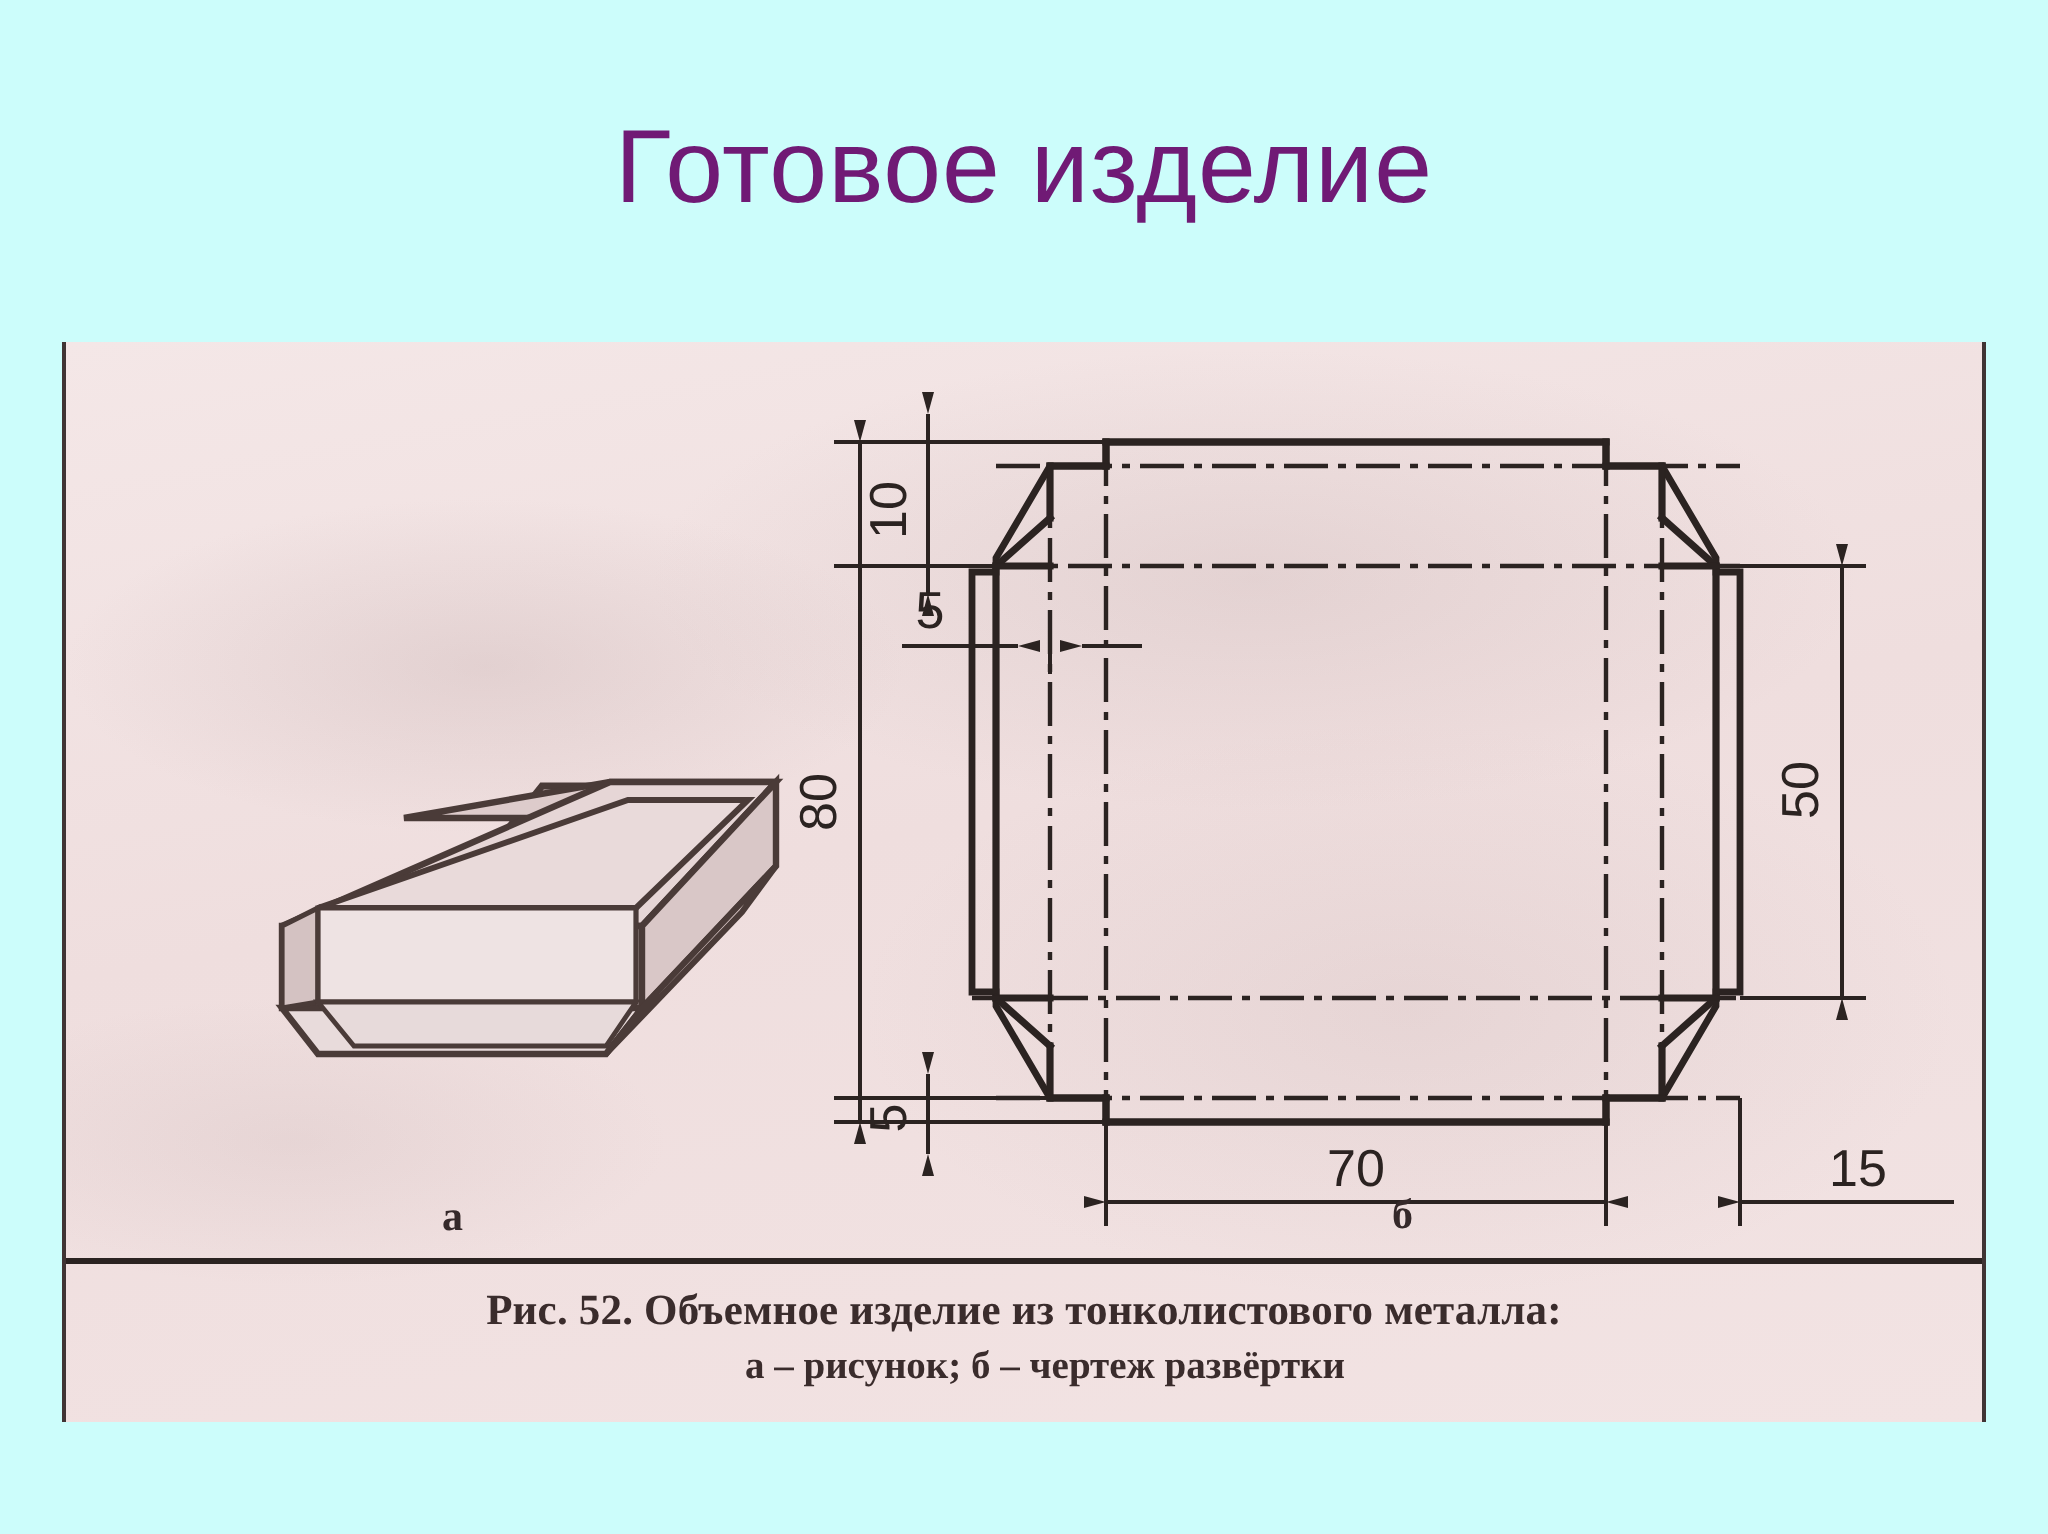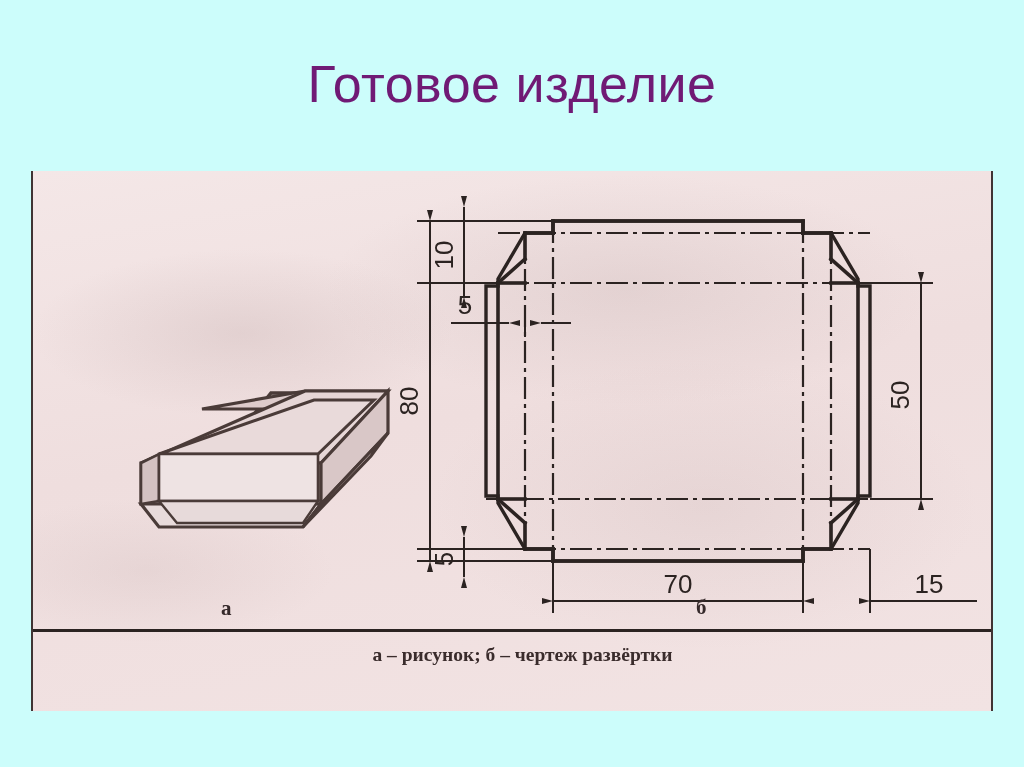--- a/index.html
+++ b/index.html
@@ -301,16 +301,17 @@
       <text transform="translate(884,224) rotate(-90)" text-anchor="middle" dy="-6">50</text>
       <text x="647" y="422" text-anchor="middle">70</text>
       <text x="898" y="422" text-anchor="middle">15</text>
     </g>
   </svg>
 
   <div class="sub-label" id="label-a">а</div>
   <div class="sub-label" id="label-b">б</div>
 
   <div id="caption">
+    <div id="caption-line1">Рис. 52. Объемное изделие из тонколистового металла:</div>
     <div id="caption-line2">а – рисунок; б – чертеж развёртки</div>
   </div>
 
 </div>
 
 </body></html>

